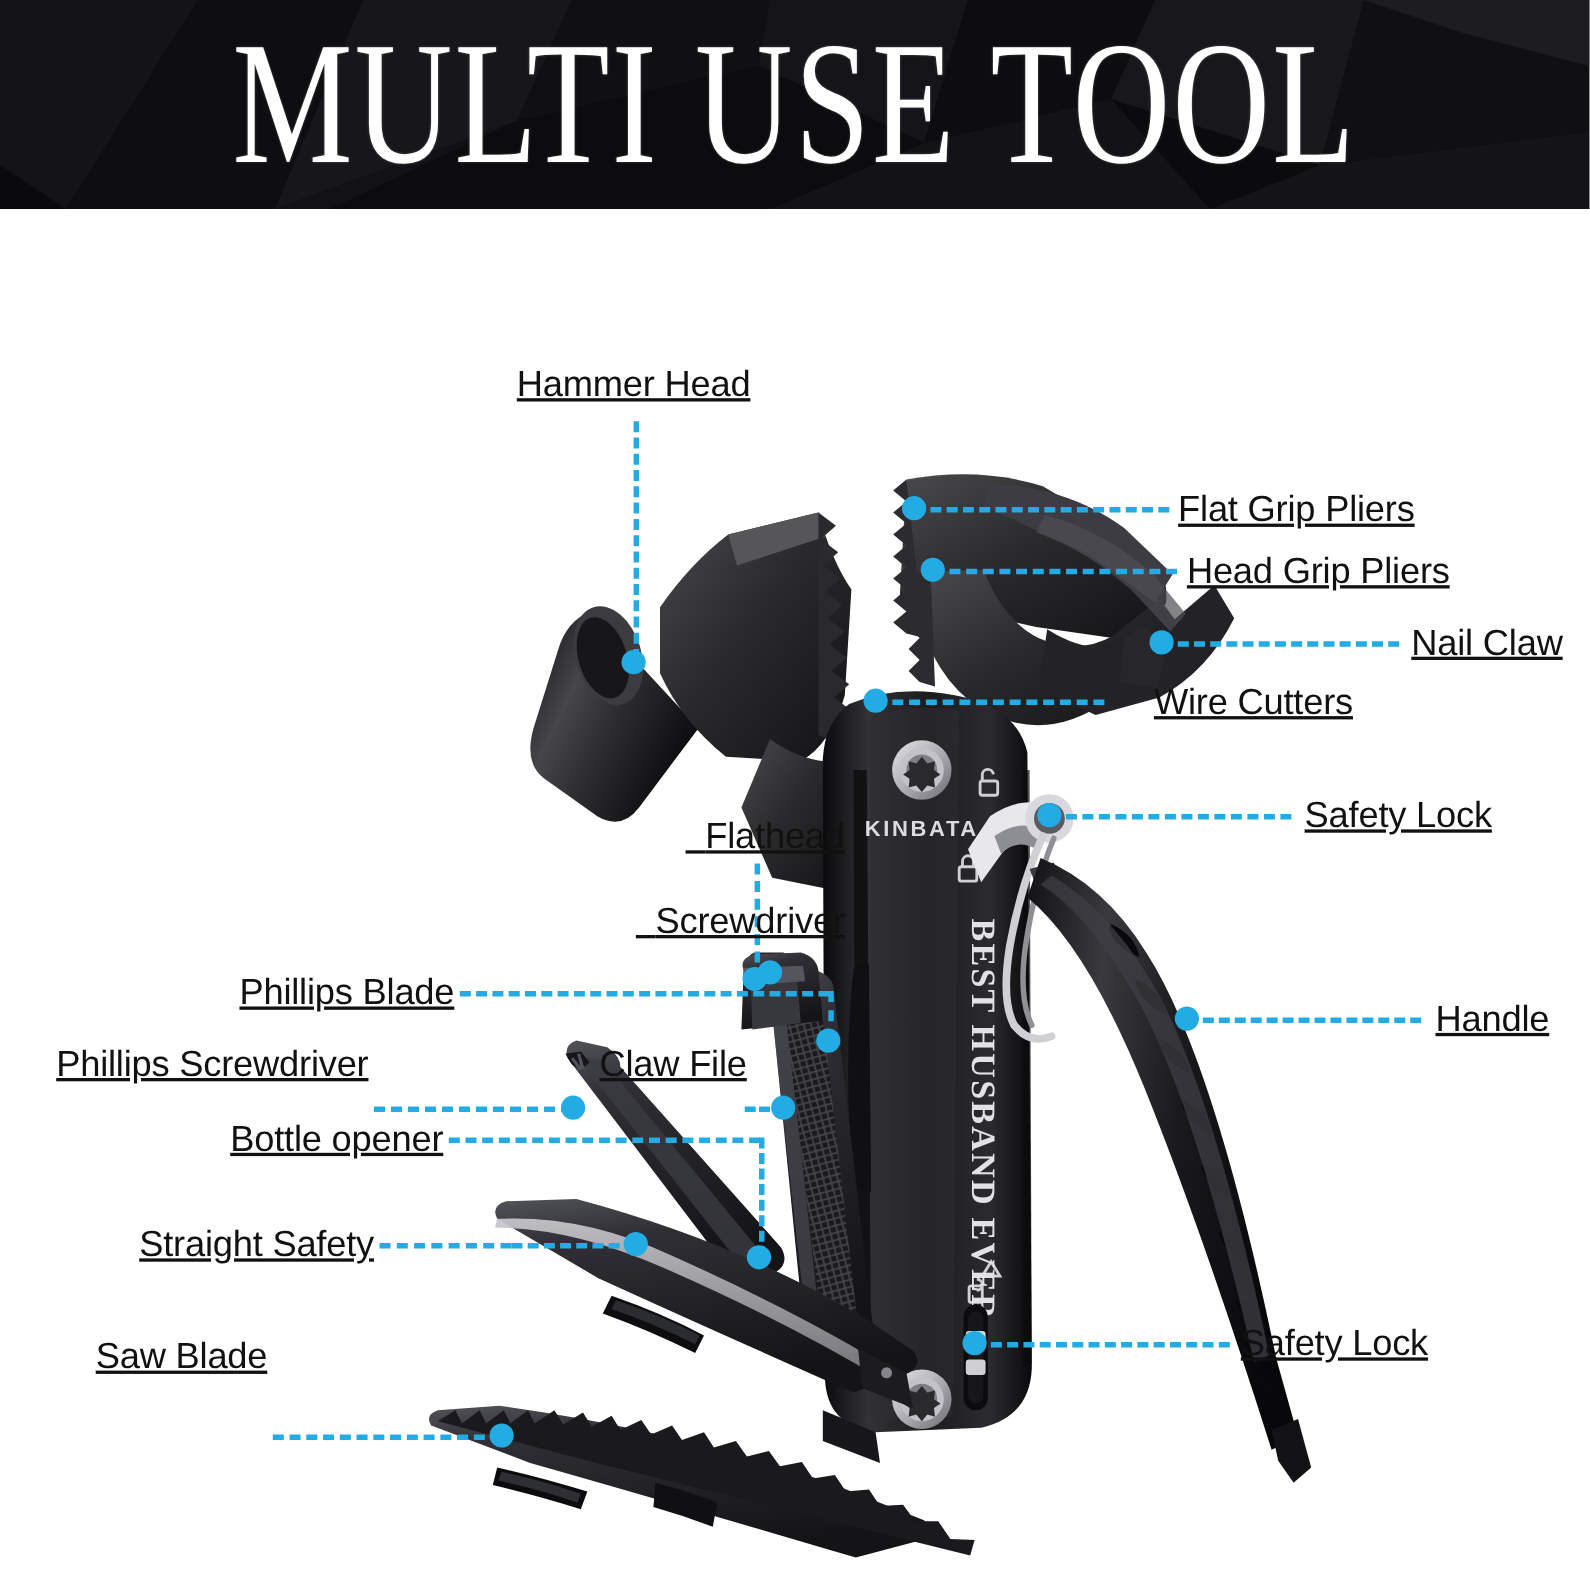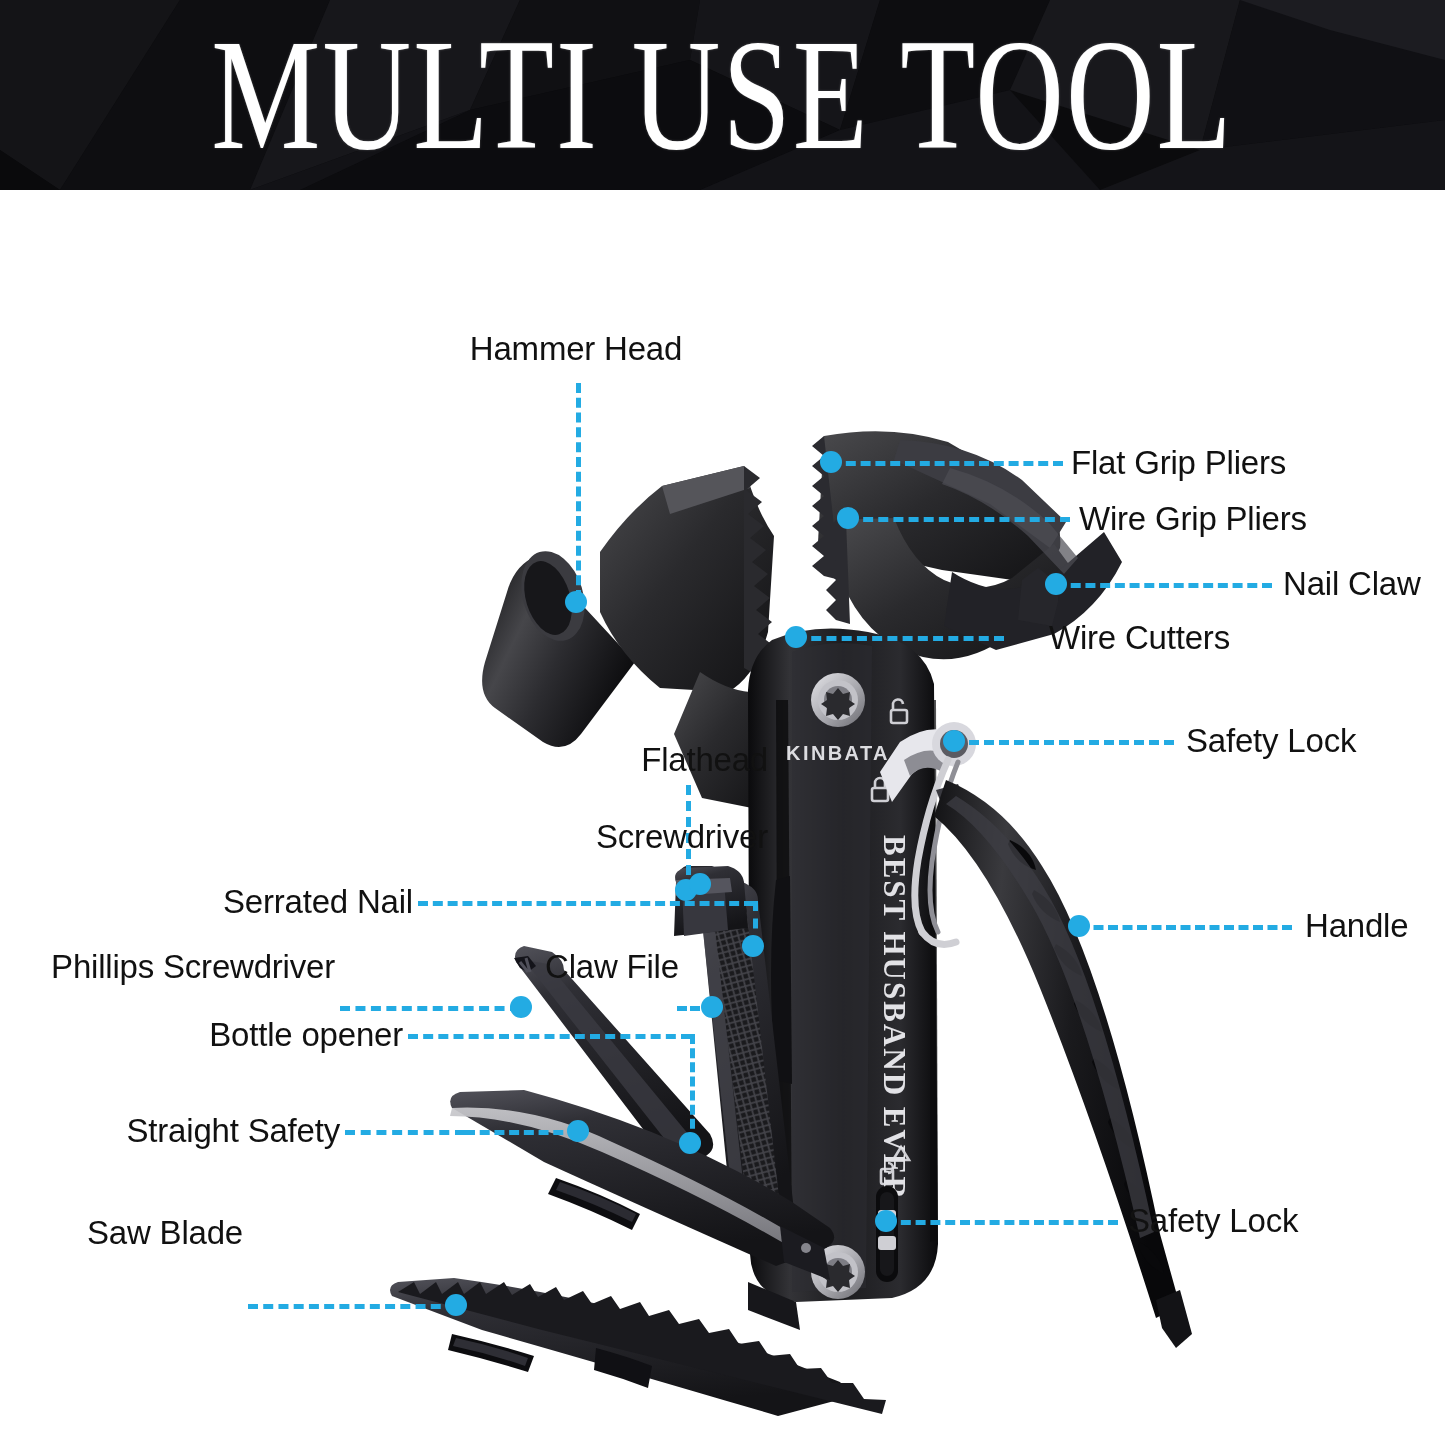--- a/index.html
+++ b/index.html
@@ -34,20 +34,21 @@
   }
 
   
   .label{
     position:absolute;
     color:#111;
     font-size:33px;
     line-height:1.16;
     white-space:pre;
     letter-spacing:-0.2px;
+    text-decoration:underline;
   }
   .label.r{text-align:right;}
   .label.c{text-align:center;}
 
   
   .hline{
     position:absolute;height:0;
     border-top:5px dashed #23ABE3;
   }
   .vline{
@@ -376,34 +377,34 @@
 <div class="dot" style="left:578px;top:1131px;"></div>
 <div class="hline" style="left:465px;top:1130px;width:113px;"></div>
 
 <div class="hline" style="left:248px;top:1304px;width:208px;"></div>
 <div class="dot" style="left:456px;top:1305px;"></div>
 
 <div class="label c" style="left:426px;top:330px;width:300px;">Hammer Head</div>
 
 <div class="label" style="left:1071px;top:444px;">Flat Grip Pliers</div>
 
-<div class="label" style="left:1079px;top:500px;">Wire Grip Pliers</div>
+<div class="label" style="left:1079px;top:500px;">Head Grip Pliers</div>
 
 <div class="label" style="left:1283px;top:565px;">Nail Claw</div>
 
 <div class="label" style="left:1013px;top:619px;margin-left:36px;">Wire Cutters</div>
 
 <div class="label" style="left:1186px;top:722px;">Safety Lock</div>
 
 <div class="label r" style="left:418px;top:703px;width:350px;">
   <span>Flathead</span><br>
   <span>Screwdriver</span>
 </div>
 
-<div class="label r" style="left:98px;top:883px;width:315px;">Serrated Nail</div>
+<div class="label r" style="left:98px;top:883px;width:315px;">Phillips Blade</div>
 
 <div class="label r" style="left:8px;top:948px;width:327px;">Phillips Screwdriver</div>
 
 <div class="label" style="left:545px;top:948px;">Claw File</div>
 
 <div class="label r" style="left:88px;top:1016px;width:315px;">Bottle opener</div>
 
 <div class="label r" style="left:30px;top:1112px;width:310px;">Straight Safety</div>
 
 <div class="label" style="left:1305px;top:907px;">Handle</div>

